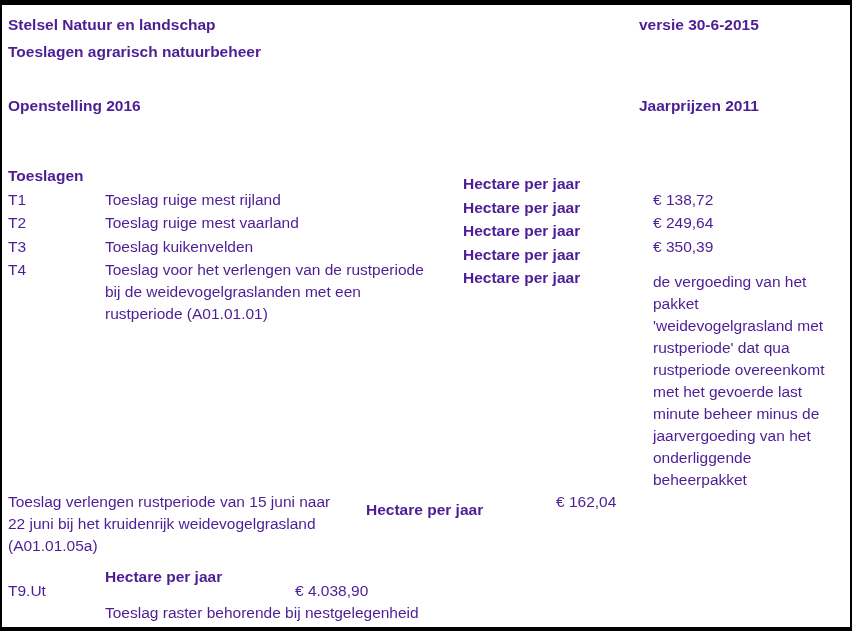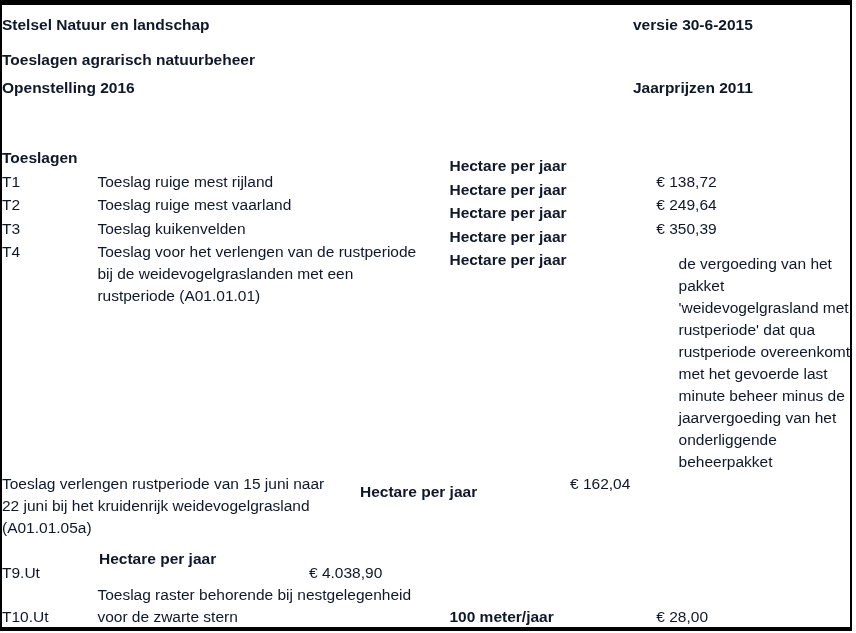--- a/index.html
+++ b/index.html
@@ -13,53 +13,54 @@
   .page {
     position: absolute;
     left: 0;
     top: 0;
     width: 852px;
     height: 631px;
     box-sizing: border-box;
     border-style: solid;
     border-color: #000000;
     border-width: 5px 2px 4px 2px;
+    padding-left: 6px;
     overflow: hidden;
-    color: #0f172a;
+    color: #4c1d95;
     font-size: 15.5px;
     line-height: 22px;
   }
   .hline {
     position: relative;
     height: 22px;
     font-weight: bold;
     white-space: nowrap;
   }
   .hline .right { position: absolute; left: 631px; top: 0; }
   #h1 { margin-top: 8.5px; }
-  #h2 { margin-top: 13px; }
-  #h3 { margin-top: 6px; }
+  #h2 { margin-top: 5px; }
+  #h3 { margin-top: 32px; }
   .table { margin-top: 48.5px; }
   .row { display: flex; }
   .c {
     display: flex;
     flex-direction: column;
     justify-content: flex-start;
     box-sizing: border-box;
   }
   .c > span { white-space: pre-line; }
   .vb { justify-content: flex-end; }
   .c-id   { width: 97px; }
   .c-desc { width: 358px; }
   .c-unit { width: 190px; font-weight: bold; margin-top: 8px; }
-  .c-val  { width: 197px; margin-left: 20px; }
+  .c-val  { width: 197px; }
   .bold   { font-weight: bold; }
   .h-line { height: 23.5px; }
   .h-t4   { height: 232px; }
-  .h-t4 .c-val { padding-top: 12px; align-items: flex-end; }
+  .h-t4 .c-val { padding-top: 12px; }
   .h-t8   { height: 67px; }
   .h-t9   { height: 44px; }
   .h-t10  { height: 44px; }
 </style>
 </head>
 <body>
 
 <div class="page">
 
   <div class="hline" id="h1">

